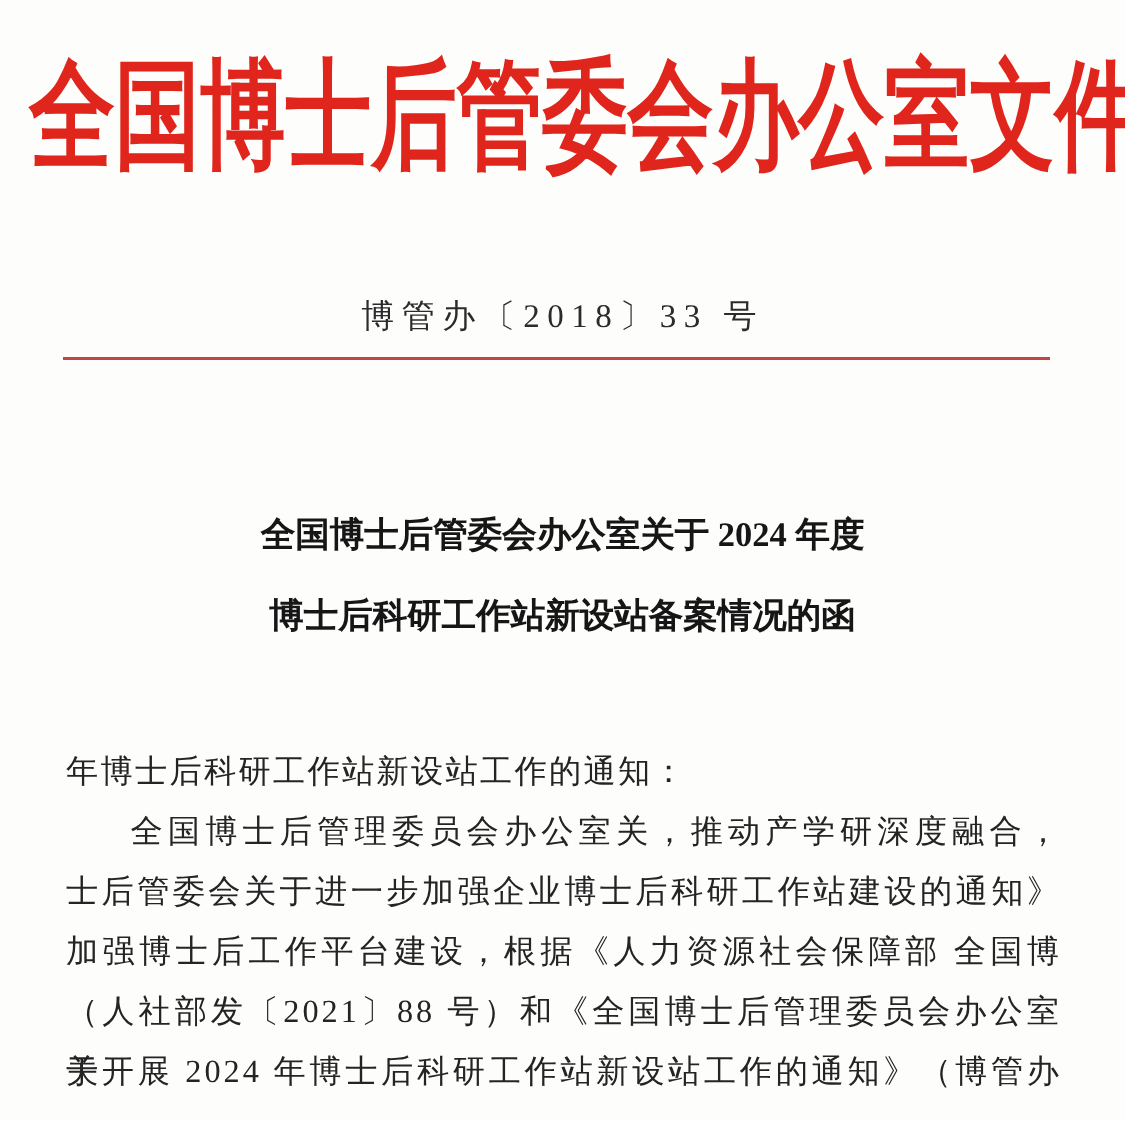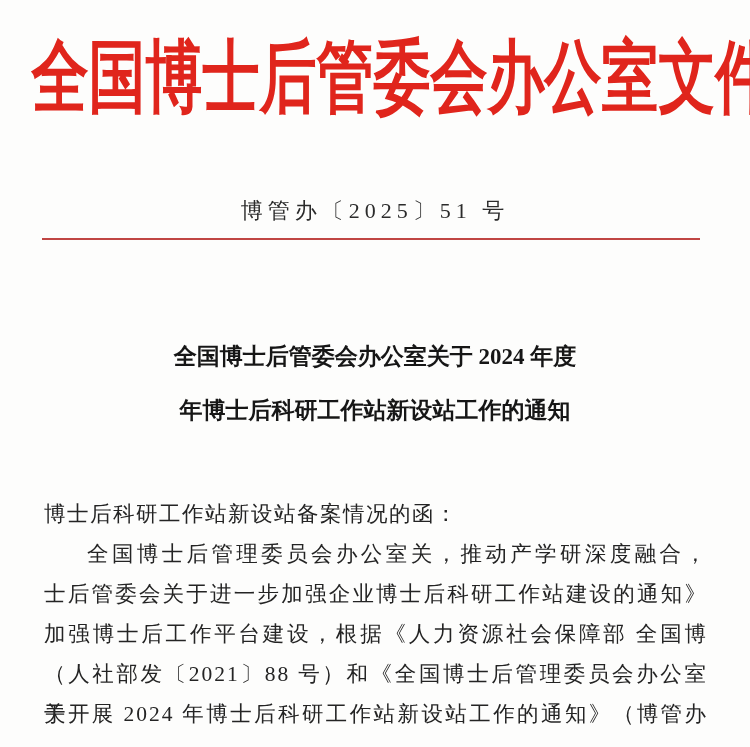--- a/index.html
+++ b/index.html
@@ -18,21 +18,20 @@
     position: absolute;
     top: 38px;
     left: 0;
     right: 0;
     text-align: center;
     color: #e0251c;
     font-weight: bold;
     font-size: 60px;
     white-space: nowrap;
     line-height: 60px;
-    padding-left: 12px;
   }
   .org-title .stretch {
     display: inline-block;
     transform: scale(0.95, 1.32);
     transform-origin: center top;
   }
   
   .doc-number {
     position: absolute;
     top: 196px;
@@ -93,31 +92,31 @@
 </style>
 </head>
 <body>
 
 <div class="page">
 
   <div class="org-title">
     <span class="stretch">全国博士后管委会办公室文件</span>
   </div>
 
-  <div class="doc-number">博管办〔2025〕51 号</div>
+  <div class="doc-number">博管办〔2018〕33 号</div>
 
   <div class="red-divider"></div>
 
   <div class="doc-title">
     <div>全国博士后管委会办公室关于 2024 年度</div>
-    <div>年博士后科研工作站新设站工作的通知</div>
+    <div>博士后科研工作站新设站备案情况的函</div>
   </div>
 
   <div class="body-block">
-    <div class="body-line salutation">博士后科研工作站新设站备案情况的函：</div>
+    <div class="body-line salutation">年博士后科研工作站新设站工作的通知：</div>
     <div class="body-line justify indent">全国博士后管理委员会办公室关，推动产学研深度融合，</div>
     <div class="body-line justify">士后管委会关于进一步加强企业博士后科研工作站建设的通知》</div>
     <div class="body-line justify">加强博士后工作平台建设，根据《人力资源社会保障部 全国博</div>
     <div class="body-line justify">（人社部发〔2021〕88 号）和《全国博士后管理委员会办公室关</div>
     <div class="body-line justify">于开展 2024 年博士后科研工作站新设站工作的通知》（博管办</div>
   </div>
 
 </div>
 
 </body></html>

